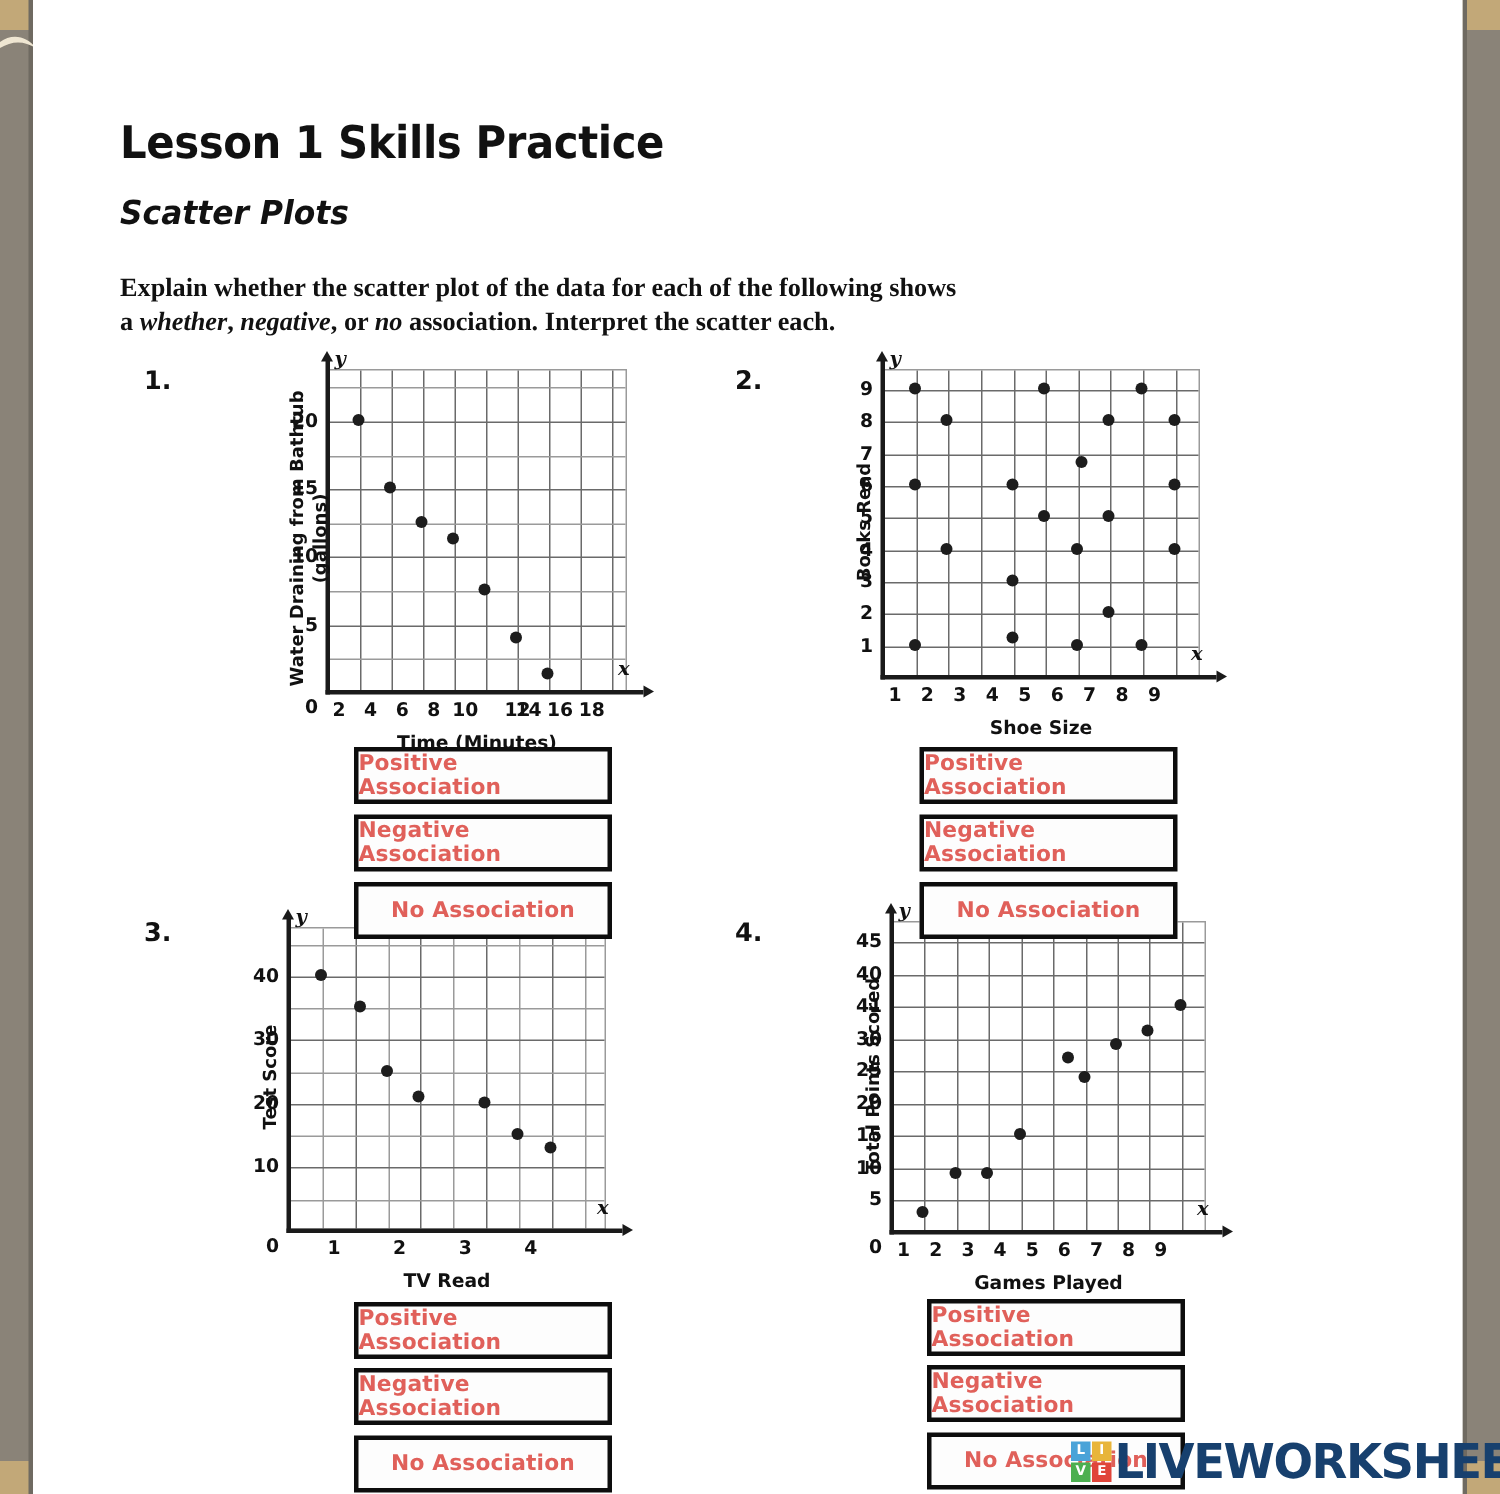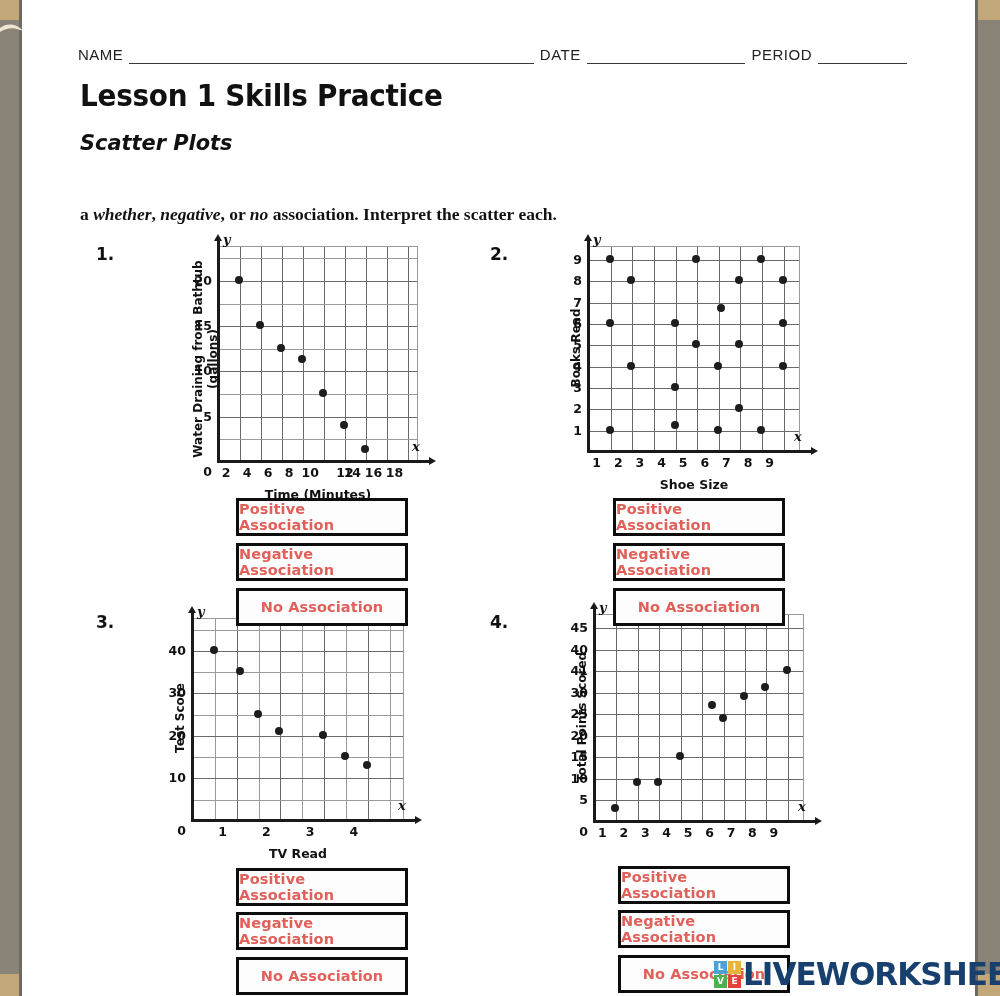--- a/index.html
+++ b/index.html
@@ -105,34 +105,26 @@
   </svg>
 </div>
 <div class="edge right">
   <div class="tan-top"></div>
   <div class="tan-bot"></div>
   <div class="dark-line"></div>
 </div>
 
 <div class="sheet">
 
-  <div class="hdr">
-    <span class="lbl">NAME</span>
-    <span class="rule rule-name"></span>
-    <span class="lbl">DATE</span>
-    <span class="rule rule-date"></span>
-    <span class="lbl">PERIOD</span>
-    <span class="rule rule-period"></span>
-  </div>
 
   <div class="title">Lesson 1 Skills Practice</div>
   <div class="subtitle">Scatter Plots</div>
 
   <div class="instr">
-    <br>
+    <span>Explain whether the scatter plot of the data for each of the following shows</span><br>
     <span>a </span><i>whether</i><span>, </span><i>negative</i><span>, or </span><i>no</i><span> association. Interpret the scatter each.</span>
   </div>
 
   <div class="prob-num" style="left:74px;top:244px;">1.</div>
   <div class="prob-num" style="left:468px;top:244px;">2.</div>
   <div class="prob-num" style="left:74px;top:612px;">3.</div>
   <div class="prob-num" style="left:468px;top:612px;">4.</div>
 
   <div class="chart" id="chart0" style="left:100px;top:236px;width:300px;height:262px;">
       <div class="plot" style="left: 96px; top: 10px; width: 200px; height: 215px;">
@@ -349,20 +341,21 @@
       <div class="pt" style="left: 99.4286px; top: 204.062px;"></div>
       <div class="pt" style="left: 120.857px; top: 178.188px;"></div>
       <div class="pt" style="left: 142.286px; top: 178.188px;"></div>
       <div class="pt" style="left: 163.714px; top: 152.312px;"></div>
       <div class="pt" style="left: 195.857px; top: 100.562px;"></div>
       <div class="pt" style="left: 206.571px; top: 113.5px;"></div>
       <div class="pt" style="left: 228px; top: 91.9375px;"></div>
       <div class="pt" style="left: 249.429px; top: 83.3125px;"></div>
       <div class="pt" style="left: 270.857px; top: 66.0625px;"></div>
       <div class="ylab" style="left: -34px; top: 105.5px; width: 200px;">Total Points Scored</div>
+      <div class="xlab" style="left: 38px; top: 243px; width: 290px;">Games Played</div>
     </div>
 
   <div class="ansbox" style="left:214px;top:498px;width:172px;height:38px;">Positive Association</div>
   <div class="ansbox" style="left:214px;top:543px;width:172px;height:38px;">Negative Association</div>
   <div class="ansbox" style="left:214px;top:588px;width:172px;height:38px;">No Association</div>
 
   <div class="ansbox" style="left:591px;top:498px;width:172px;height:38px;">Positive Association</div>
   <div class="ansbox" style="left:591px;top:543px;width:172px;height:38px;">Negative Association</div>
   <div class="ansbox" style="left:591px;top:588px;width:172px;height:38px;">No Association</div>
 

